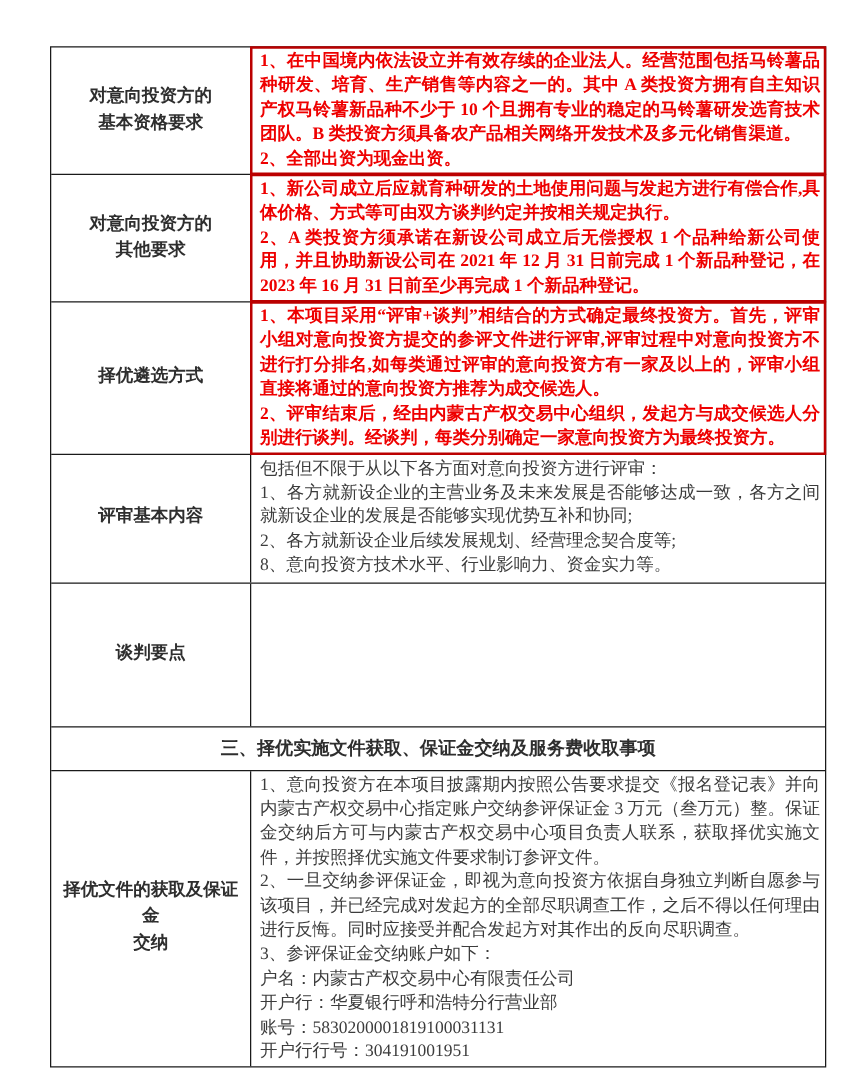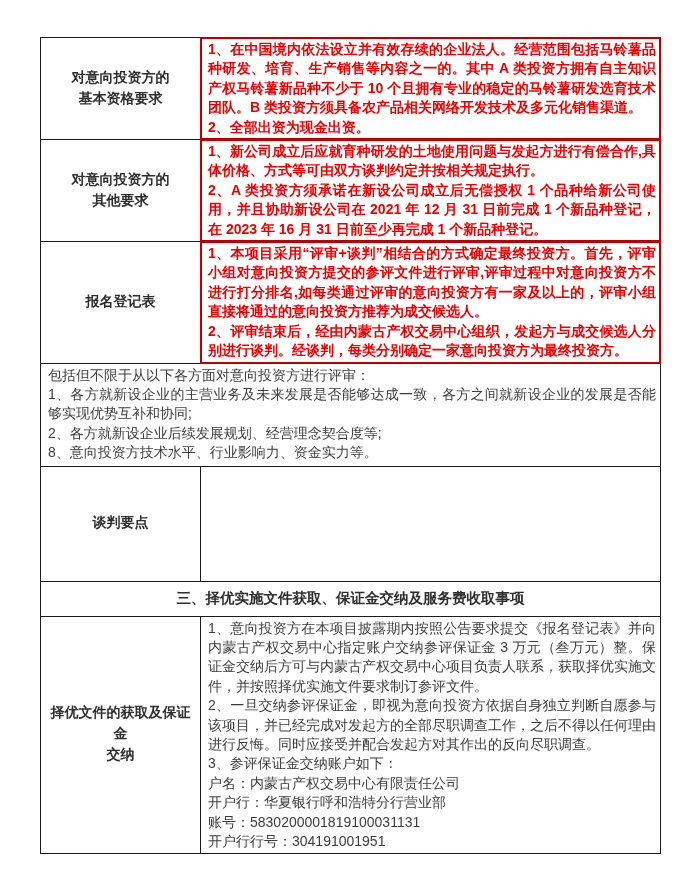--- a/index.html
+++ b/index.html
@@ -45,20 +45,21 @@
     font-family: Liberation Mono, monospace;
   }
   .content {
     flex: 1;
     padding: 2px 4px 2px 7px;
     font-size: 14px;
     line-height: 19.4px;
     color: var(--text, #3c3c3c);
     white-space: pre-line;
     text-align: justify;
+    font-family: Liberation Serif, serif;
   }
   .content.red {
     color: var(--red-text, #ee0000);
     font-weight: bold;
     outline: 2px solid var(--red-border, #bb0000);
     outline-offset: -1px;
   }
   .r0 { min-height: 100px; }
   .r1 { min-height: 97px; }
   .r2 { min-height: 114px; }
@@ -92,26 +93,27 @@
     </div>
 
     <div class="row r1">
       <div class="cell label">对意向投资方的
 其他要求</div>
       <div class="cell content red">1、新公司成立后应就育种研发的土地使用问题与发起方进行有偿合作,具体价格、方式等可由双方谈判约定并按相关规定执行。
 2、A 类投资方须承诺在新设公司成立后无偿授权 1 个品种给新公司使用，并且协助新设公司在 2021 年 12 月 31 日前完成 1 个新品种登记，在 2023 年 16 月 31 日前至少再完成 1 个新品种登记。</div>
     </div>
 
     <div class="row r2">
-      <div class="cell label">报名登记表</div>
+      <div class="cell label">择优遴选方式</div>
       <div class="cell content red">1、本项目采用“评审+谈判”相结合的方式确定最终投资方。首先，评审小组对意向投资方提交的参评文件进行评审,评审过程中对意向投资方不进行打分排名,如每类通过评审的意向投资方有一家及以上的，评审小组直接将通过的意向投资方推荐为成交候选人。
 2、评审结束后，经由内蒙古产权交易中心组织，发起方与成交候选人分别进行谈判。经谈判，每类分别确定一家意向投资方为最终投资方。</div>
     </div>
 
     <div class="row r3">
+      <div class="cell label">评审基本内容</div>
       <div class="cell content">包括但不限于从以下各方面对意向投资方进行评审：
 1、各方就新设企业的主营业务及未来发展是否能够达成一致，各方之间就新设企业的发展是否能够实现优势互补和协同;
 2、各方就新设企业后续发展规划、经营理念契合度等;
 8、意向投资方技术水平、行业影响力、资金实力等。</div>
     </div>
 
     <div class="row r4">
       <div class="cell label">谈判要点</div>
     </div>
 

